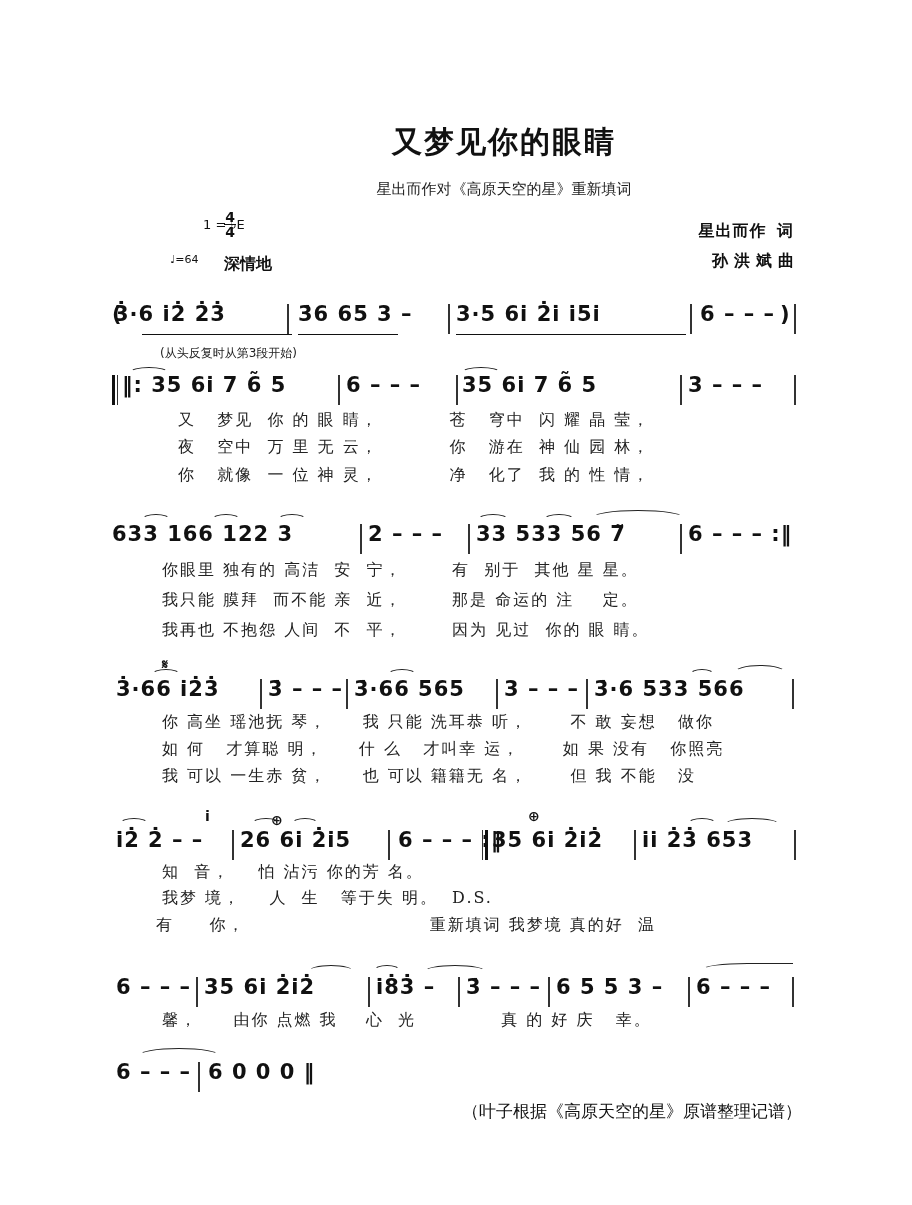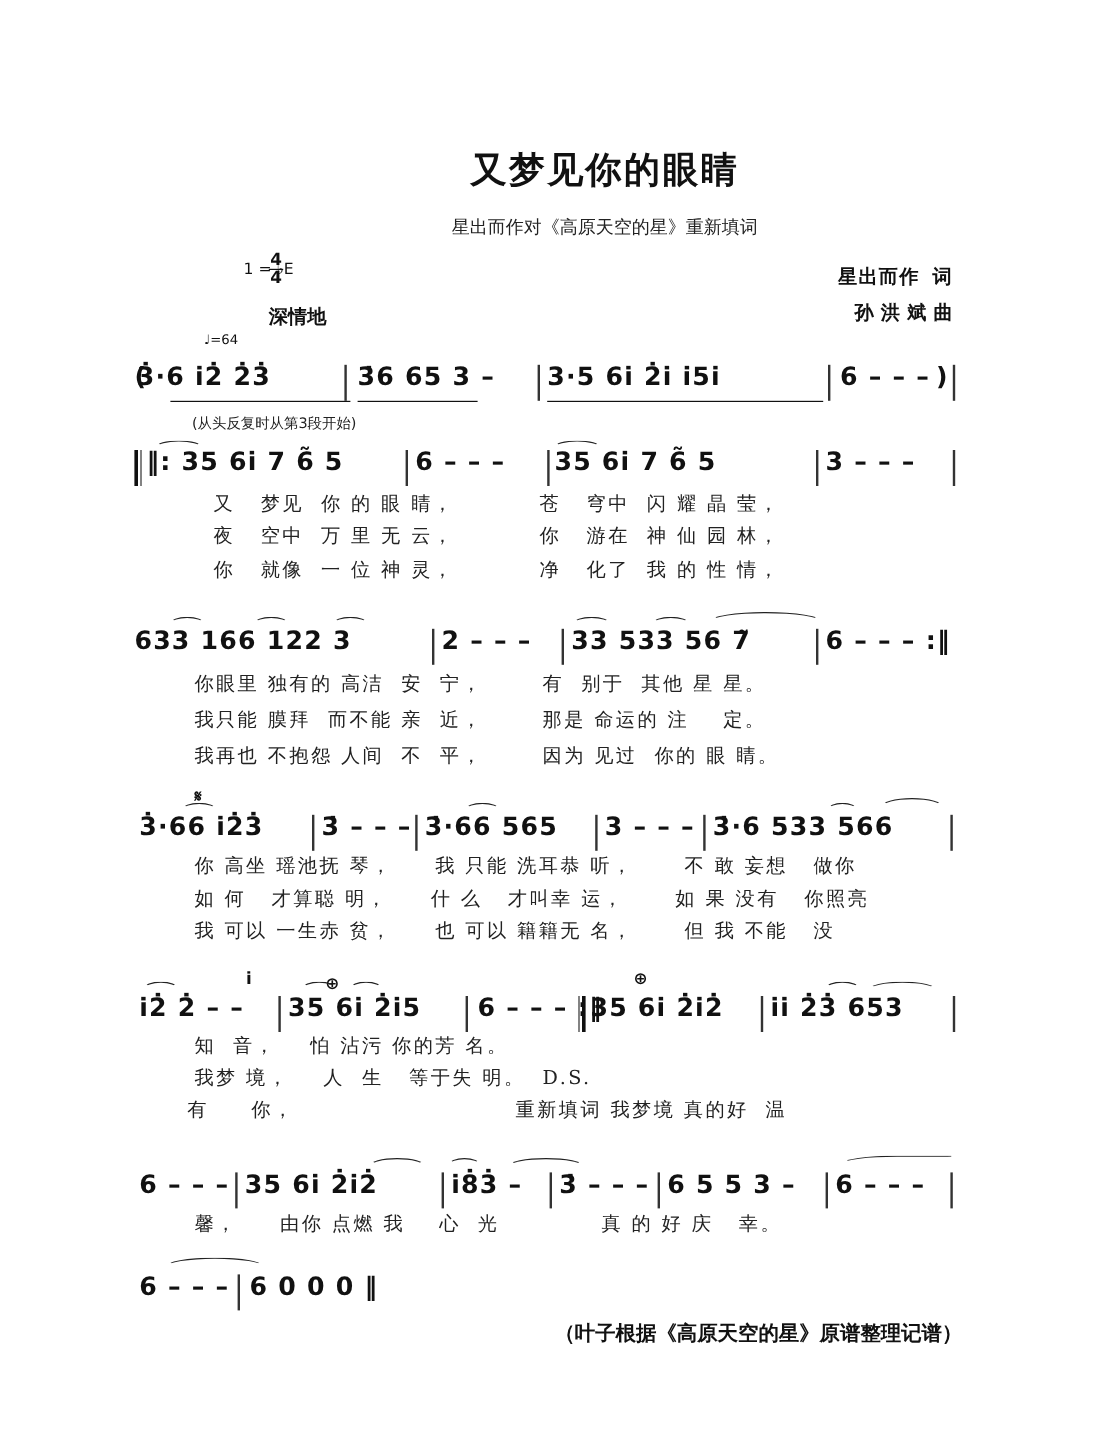--- a/index.html
+++ b/index.html
@@ -14,41 +14,41 @@
   }
   .subtitle {
     left: 0; width: 912px; top: 180px; text-align: center;
     font-size: 15px; color: #222;
   }
   .key { left: 126px; top: 217px; font-size: 13px; margin-left: 29px; }
   .timesig {
     left: 176px; top: 210px; font-weight: bold; font-size: 14px; line-height: 14px; text-align: center;
   }
   .timesig .line { border-top: 1.5px solid #111; width: 12px; margin: 0 auto; }
-  .tempo { left: 122px; top: 253px; font-size: 11px; margin-top: 24px; }
+  .tempo { left: 122px; top: 253px; font-size: 11px; }
   .expr { left: 176px; top: 254px; font-weight: bold; font-size: 16px; }
   .credit { right: 118px; font-weight: bold; font-size: 16px; letter-spacing: 1px; }
   .credit.lyr { top: 221px; font-family: Liberation Mono, monospace; }
   .credit.mus { top: 251px; letter-spacing: 6px; right: 112px; }
 
   .staff { left: 112px; width: 686px; height: 34px; }
   .notes {
     position: absolute; left: 0; top: 0; white-space: pre;
     font-family: "DejaVu Sans", sans-serif; font-weight: bold; font-size: 21px; letter-spacing: 1px;
   }
   .bar { position: absolute; width: 1.5px; background: #333; top: 2px; height: 30px; }
   .dbl { position: absolute; top: 2px; height: 30px; width: 6px; border-left: 1.5px solid #333; border-right: 3.5px solid #111; box-sizing: border-box; }
   .ul { position: absolute; height: 1.4px; background: #111; }
   .slur { position: absolute; border: 1.5px solid #222; border-bottom: none; border-left-color: transparent; border-right-color: transparent; border-radius: 50% 50% 0 0; }
   .lyric {
     position: absolute; white-space: pre;
     font-family: "DejaVu Serif", serif; font-size: 16px; letter-spacing: 2px; color: #222;
   }
   .mark { position: absolute; font-size: 14px; font-weight: bold; }
-  .footer { right: 110px; top: 1100px; font-size: 17px; font-weight: bold; }
+  .footer { right: 110px; top: 1100px; font-size: 17px; font-weight: normal; }
 </style>
 </head>
 <body>
 
 <div class="abs title">又梦见你的眼睛</div>
 <div class="abs subtitle">星出而作对《高原天空的星》重新填词</div>
 <div class="abs key">1 = ♭E</div>
 <div class="abs timesig">
   <div>4</div>
   <div class="line"></div>
@@ -135,21 +135,21 @@
 
 <div class="abs mark" style="left:157px;top:808px">i̇</div>
 <div class="abs mark" style="left:223px;top:812px">⊕</div>
 <div class="abs mark" style="left:480px;top:808px">⊕</div>
 <div class="abs staff" style="top:828px">
   <div class="slur" style="left:8px;top:-10px;width:26px;height:10px"></div>
   <div class="notes" style="left:4px">i̇2̇ 2̇ – –</div>
   <div class="bar" style="left:120px"></div>
   <div class="slur" style="left:140px;top:-10px;width:26px;height:10px"></div>
   <div class="slur" style="left:180px;top:-10px;width:24px;height:10px"></div>
-  <div class="notes" style="left:128px">35 6i̇ 2̇i̇5</div>
+  <div class="notes" style="left:128px">26 6i̇ 2̇i̇5</div>
   <div class="bar" style="left:276px"></div>
   <div class="notes" style="left:286px">6 – – – :‖</div>
   <div class="dbl" style="left:370px"></div>
   <div class="notes" style="left:380px">35 6i̇ 2̇i̇2̇</div>
   <div class="bar" style="left:522px"></div>
   <div class="slur" style="left:576px;top:-10px;width:26px;height:10px"></div>
   <div class="slur" style="left:612px;top:-10px;width:54px;height:12px"></div>
   <div class="notes" style="left:530px">i̇i̇ 2̇3̇ 653</div>
   <div class="bar" style="left:682px"></div>
 </div>

